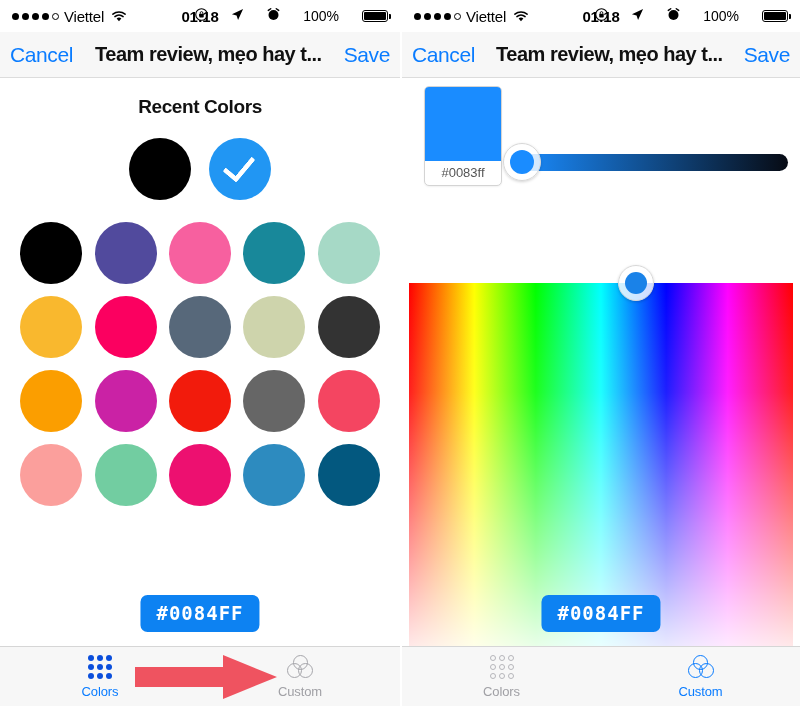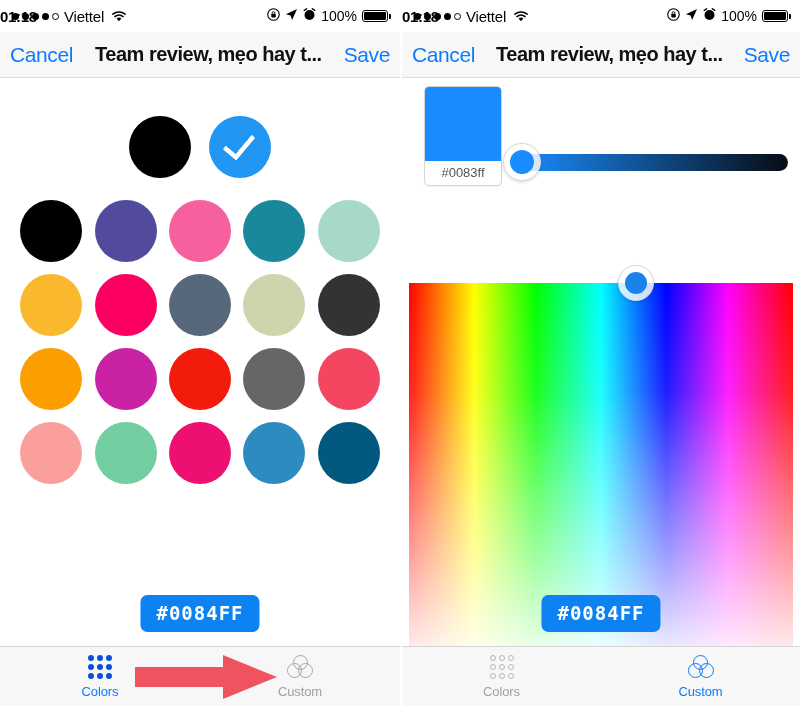--- a/index.html
+++ b/index.html
@@ -32,28 +32,28 @@
     background: #fff;
   }
   .sb-left { display: flex; align-items: center; gap: 5px; }
   .dots { display: flex; align-items: center; gap: 3px; }
   .dot { width: 7px; height: 7px; border-radius: 50%; background: #000; }
   .dot.hollow { background: transparent; border: 1.3px solid #000; width: 7px; height: 7px; }
   .carrier { font-size: 15px; font-weight: 500; letter-spacing: -0.2px; }
   .wifi { margin-left: 2px; }
   .sb-time {
     position: absolute; left: 0; right: 0;
-    text-align: left;
+    text-align: center;
     font-size: 15px; font-weight: 600;
     letter-spacing: -0.3px;
     pointer-events: none;
   }
   .sb-right {
     margin-left: auto;
-    display: flex; align-items: center; gap: 5px;
+    display: flex; align-items: center; gap: 23px;
     font-size: 14px; font-weight: 500;
   }
   .batt {
     width: 26px; height: 12px;
     border: 1.4px solid #000; border-radius: 3px;
     position: relative; background: #fff;
     display: inline-block;
   }
   .batt::after {
     content: ""; position: absolute; right: -4px; top: 3px;
@@ -288,20 +288,21 @@
     </div>
 
     <div class="navbar">
       <button class="nav-btn">Cancel</button>
       <div class="nav-title">Team review, mẹo hay t...</div>
       <button class="nav-btn">Save</button>
     </div>
 
     <div class="content">
       <div style="padding-top:18px;">
+        <div class="section-title">Recent Colors</div>
         <div class="recent-row" id="recent-row">
             <div class="swatch-lg" style="background: rgb(0, 0, 0);"></div>
             <div class="swatch-lg selected" style="background: rgb(33, 150, 243);">
               <div class="check"></div>
             </div>
           </div>
 
         <div class="grid" id="mauf-grid">
             <div class="swatch" style="background: rgb(0, 0, 0);"></div>
             <div class="swatch" style="background: rgb(81, 74, 157);"></div>

